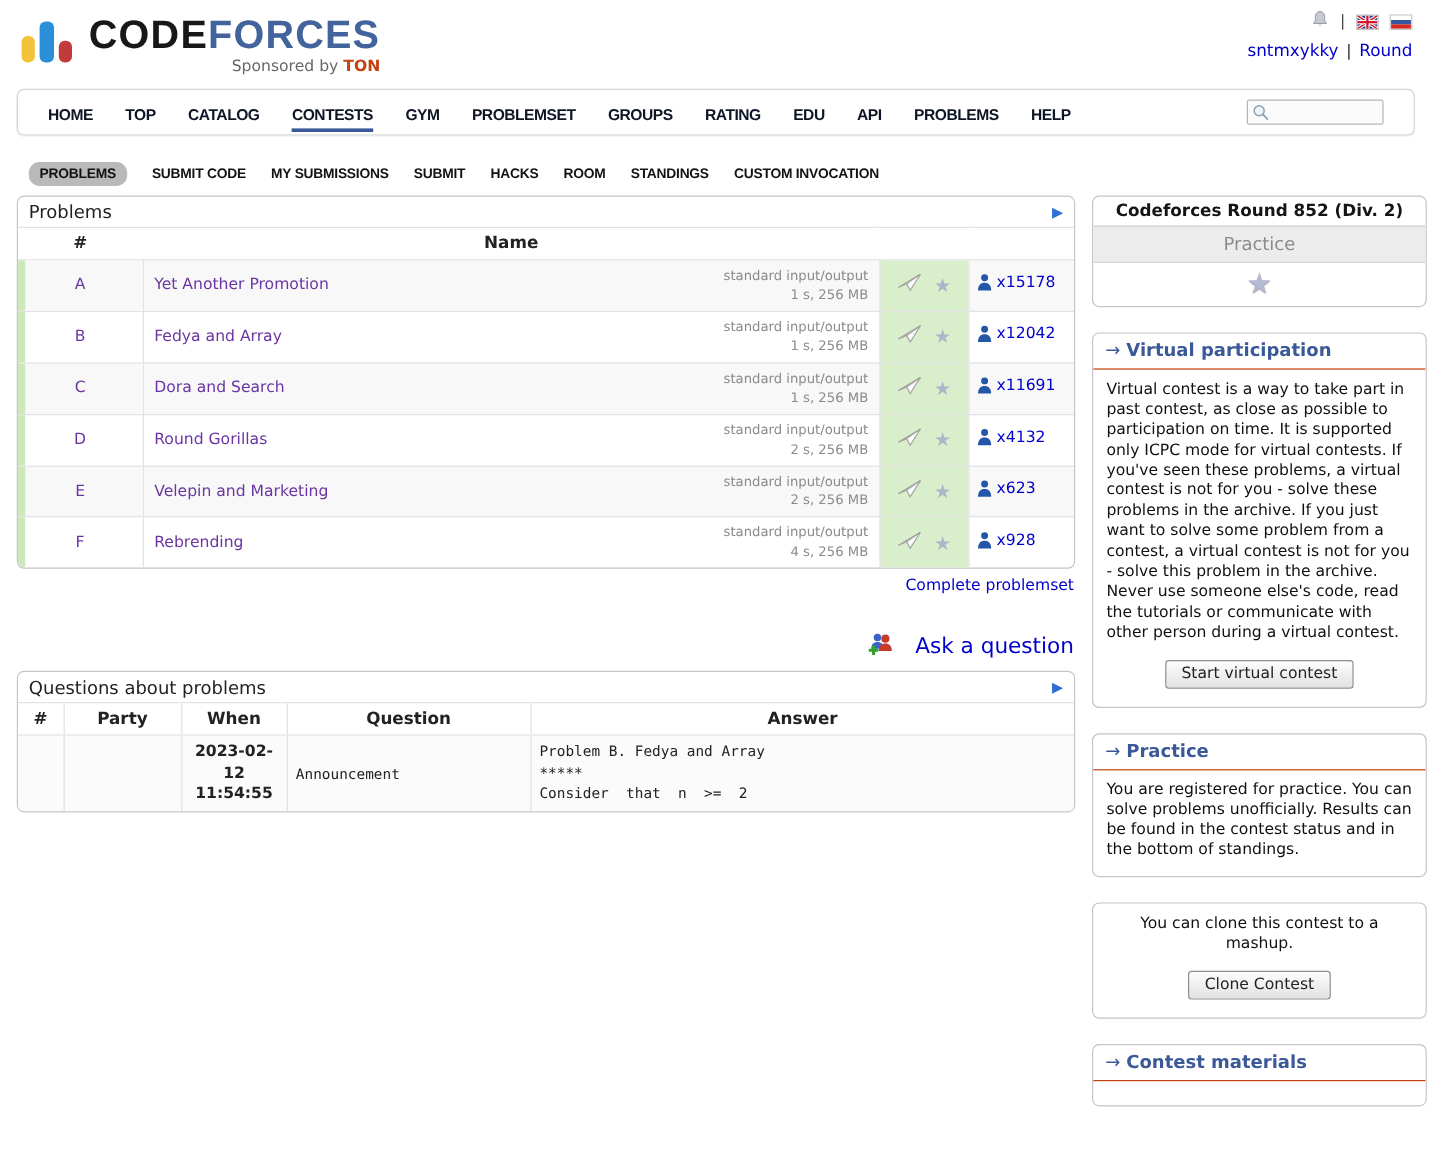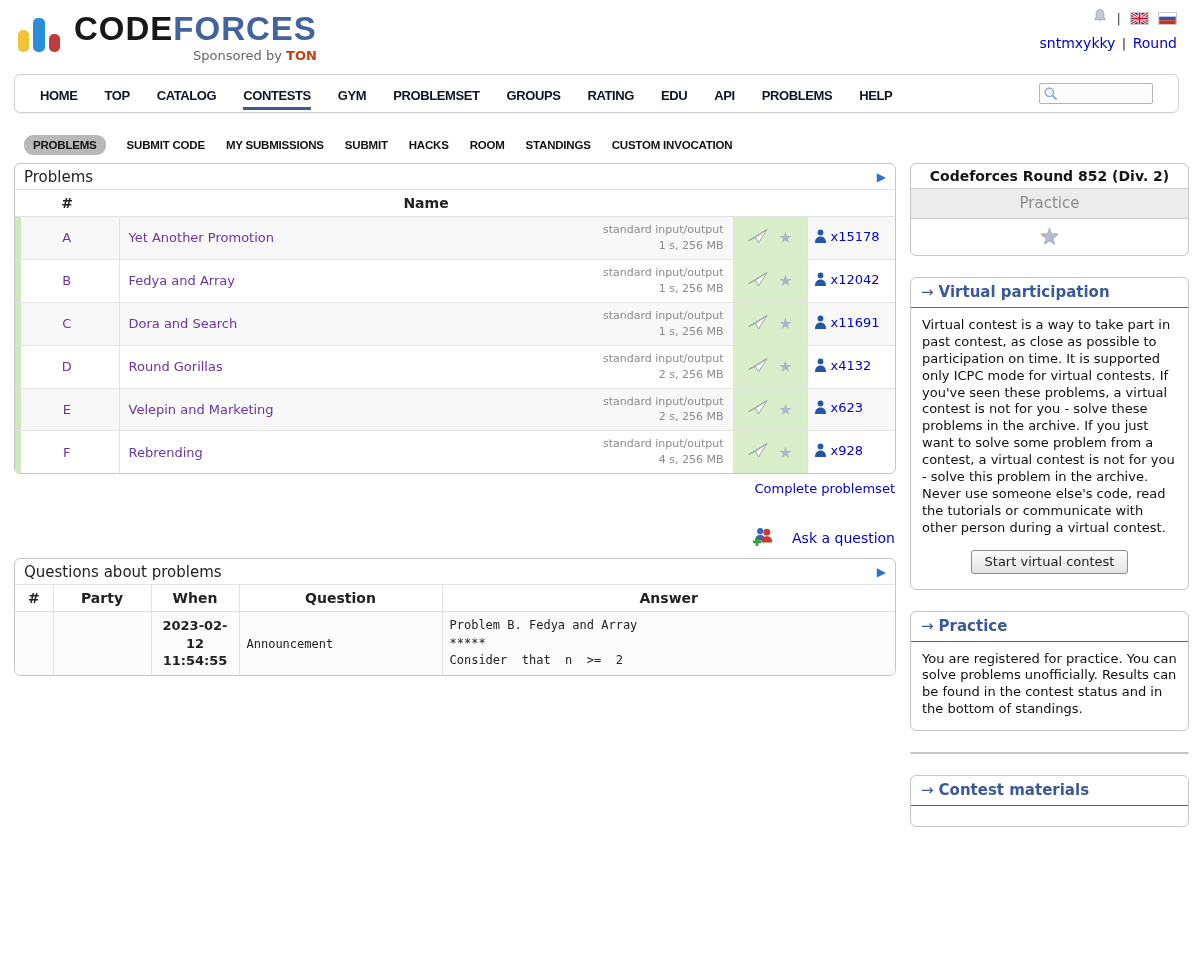--- a/index.html
+++ b/index.html
@@ -72,21 +72,21 @@
   .ptable tr td.cell-icons  { width:74px;  background:#d9eeca; border-left:1px solid #e2e2e2; text-align:center; }
   td.cell-solved { width:88px; border-left:1px solid #e2e2e2; padding:0 6px; }
   .namewrap { display:flex; align-items:center; justify-content:space-between; padding:4px 8px; min-height:36px; }
   .limits { text-align:right; color:#8a8a8a; font-size:11px; line-height:1.45; }
   .prob-name { font-size:13px; }
   .icons-wrap { display:inline-flex; align-items:center; gap:9px; }
   .star-glyph { color:#aeb4ca; font-size:16px; text-decoration:none; }
   .solved-wrap { display:flex; gap:4px; }
   .after-table-link { text-align:right; margin:7px 1px 0 0; font-size:13px; }
   .ask-row { display:flex; justify-content:flex-end; align-items:center; gap:5px; margin:30px 1px 9px 0; }
-  .ask-row a { font-size:14px;margin-left:12px; }
+  .ask-row a { font-size:18px;margin-left:12px; }
 
   
   .qtable { width:100%; border-collapse:collapse; border-top:1px solid #e2e2e2; }
   .qtable th { font-size:14px; font-weight:bold; padding:5px 4px; border-left:1px solid #e2e2e2; }
   .qtable th:first-child { border-left:none; }
   .qtable td { border-top:1px solid #e2e2e2; border-left:1px solid #e2e2e2; padding:5px 7px;
                vertical-align:middle; background:#fbfbfb; }
   .qtable td:first-child { border-left:none; }
   .q-col-index { width:38px; }
   .q-col-party { width:98px; }
@@ -439,20 +439,24 @@
         <div class="btn-row"><button class="btn">Start virtual contest</button></div>
       </div>
     </div>
 
     <div class="roundbox side-box">
       <div class="side-caption"><span class="cap-arrow">→</span><span>Practice</span></div>
       <div class="side-body">You are registered for practice. You can solve problems unofficially. Results can be found in the contest status and in the bottom of standings.</div>
     </div>
 
     <div class="roundbox side-box">
+      <div class="side-body center">
+        <span>You can clone this contest to a mashup.</span>
+        <div class="btn-row"><button class="btn">Clone Contest</button></div>
+      </div>
     </div>
 
     <div class="roundbox side-box">
       <div class="side-caption"><span class="cap-arrow">→</span><span>Contest materials</span></div>
       <div class="materials-body">
         
         
       </div>
     </div>
 

